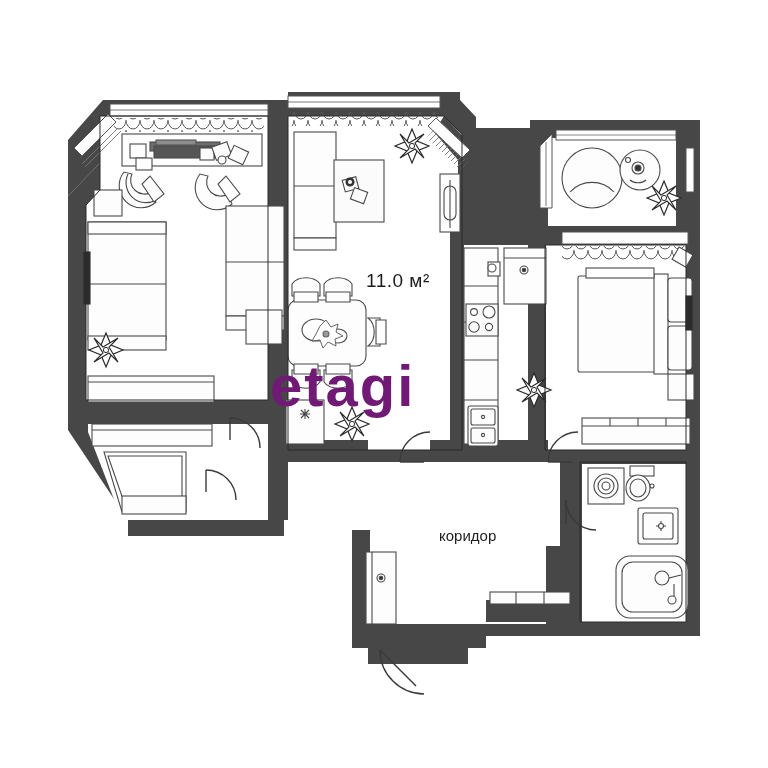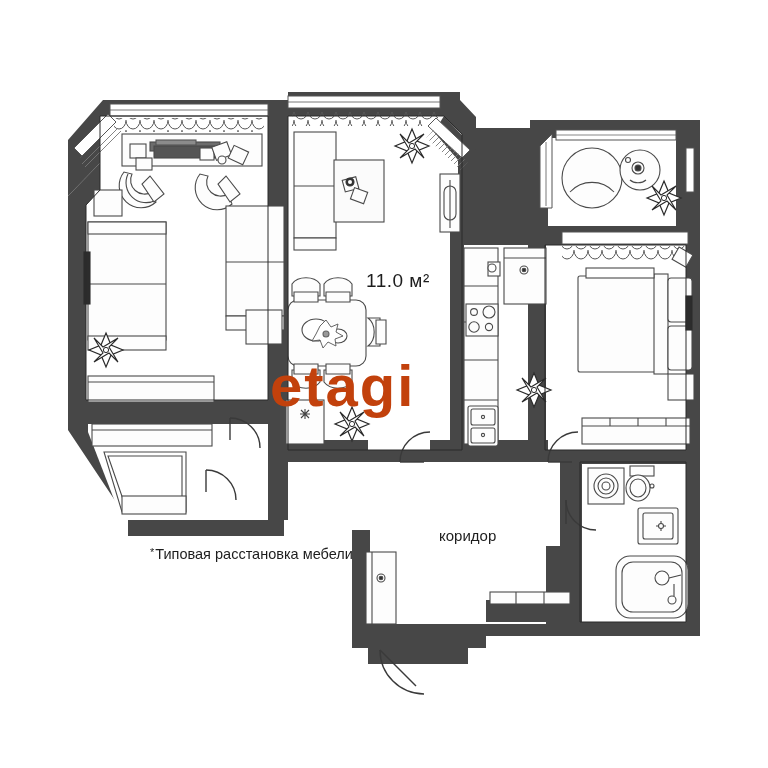--- a/index.html
+++ b/index.html
@@ -25,21 +25,21 @@
     height: 768px;
     display: block;
   }
   .wm {
     position: absolute;
     left: 270px;
     top: 352px;
     font-size: 58px;
     font-weight: 700;
     letter-spacing: 2px;
-    color: #c2410c;
+    color: #701a75;
     user-select: none;
     pointer-events: none;
     font-family: "Liberation Sans", sans-serif;
   }
   .lbl {
     position: absolute;
     color: #1d1d1d;
     font-family: "Liberation Sans", sans-serif;
     white-space: nowrap;
     text-align: center;
@@ -495,15 +495,14 @@
       <path d="M 580,462 L 686,462 L 686,622 L 580,622 Z"></path>
     </g>
   </svg>
 
   <div class="wm">etagi</div>
 
   <div class="lbl" id="area-label">11.0 м²</div>
 
   <div class="lbl" id="corridor-label">коридор</div>
 
-  <div class="lbl" id="note-label"><span class="star">*</span><span>Типовая расстановка мебели</span></div>
 
 </div>
 
 </body></html>

